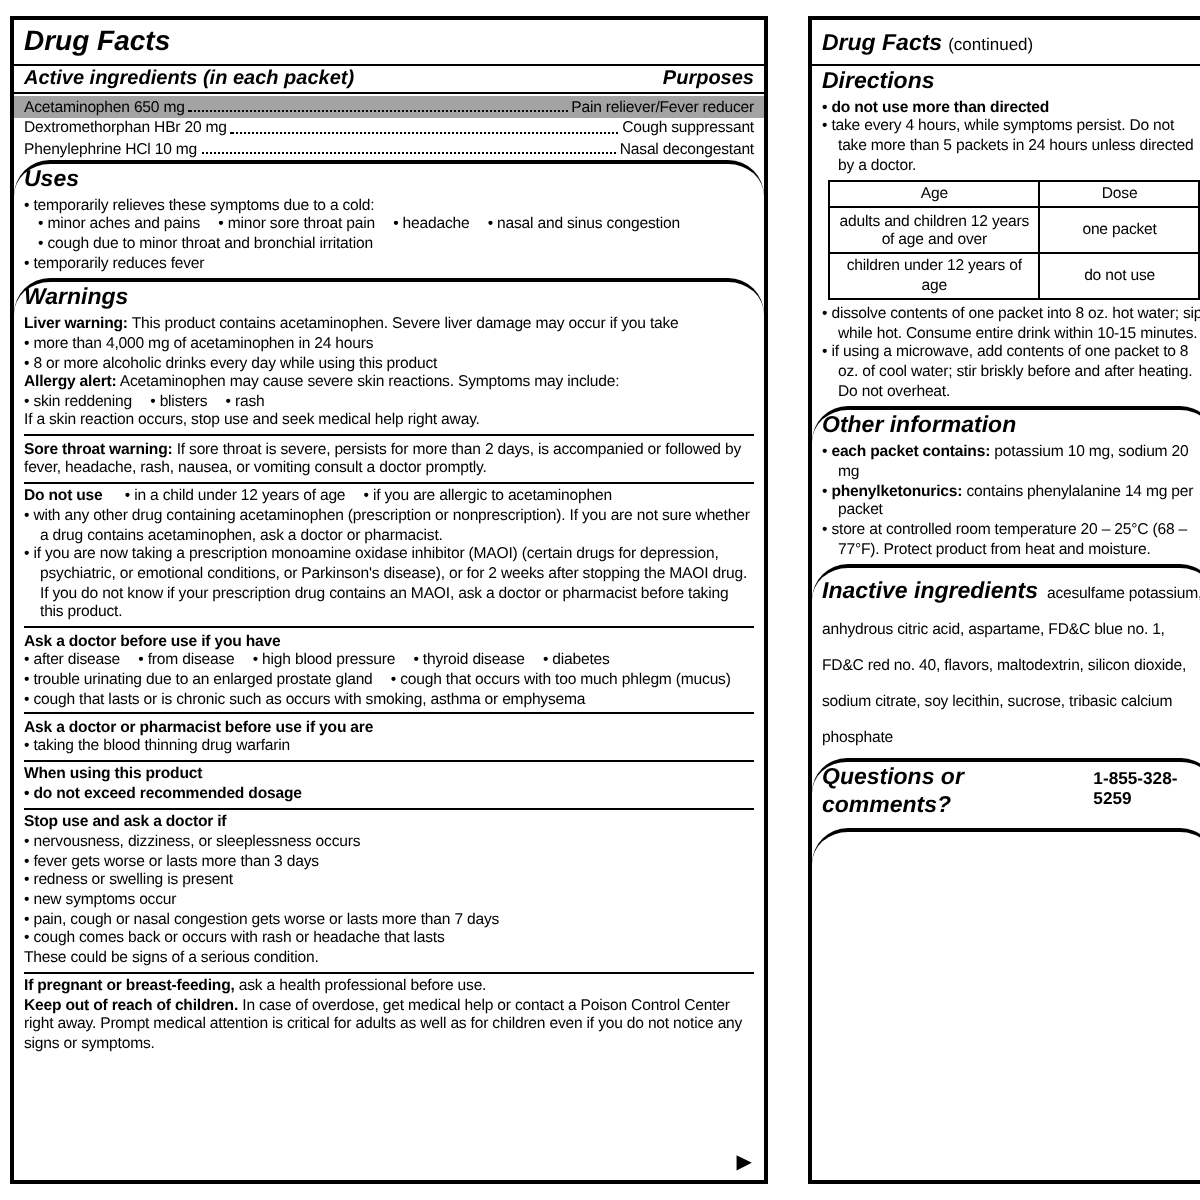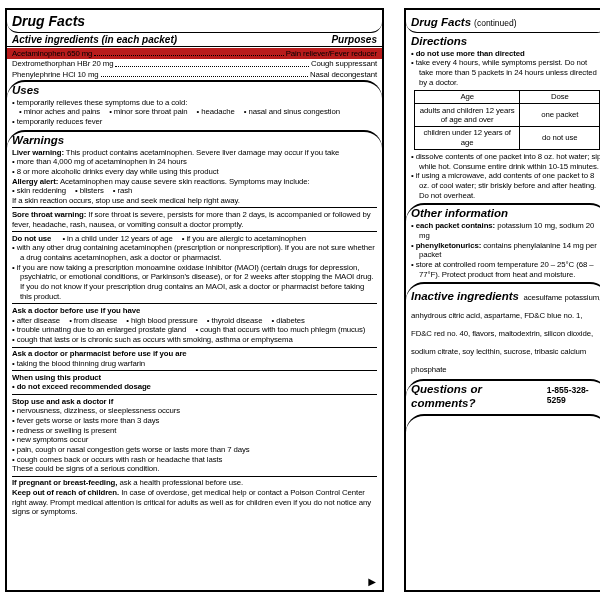--- a/index.html
+++ b/index.html
@@ -7,21 +7,21 @@
   .panel{position:absolute;top:8px;height:584px;border:2.4px solid #000;box-sizing:border-box;background:#fff;overflow:hidden;}
   .panel-left{left:5px;width:379px;}
   .panel-right{left:404px;width:206px;display:flex;flex-direction:column;}
   .pad{padding:2px 5px 3px;}
   .txt{font-size:7.8px;line-height:1.24;letter-spacing:-0.1px;}
   .h0{font-style:italic;font-weight:bold;font-size:14px;line-height:1.15;}
   .h0s{font-style:italic;font-weight:bold;font-size:11.5px;line-height:1.15;}
   .h0-suffix{font-style:normal;font-weight:normal;font-size:8.5px;margin-left:3px;}
   .h1{font-style:italic;font-weight:bold;font-size:11.5px;line-height:1.2;}
   .h2{font-style:italic;font-weight:bold;font-size:10px;}
-  .titlebox{border-bottom:1.6px solid #000;padding:2px 5px 2px;border-radius:11px;}
+  .titlebox{border-bottom:1.6px solid #000;padding:2px 5px 2px;}
   .ai-head{display:flex;justify-content:space-between;align-items:baseline;border-bottom:1.2px solid #000;padding:1px 5px 1px;}
   .ing-row{display:flex;align-items:flex-end;padding:0.5px 5px;}
   .leader{flex:1;border-bottom:1.2px dotted #000;margin:0 2px 2px;}
   .sec{border-top:2.4px solid #000;border-radius:18px;}
   .w-sub{border-top:1.1px solid #000;margin-top:2px;padding-top:1.5px;}
   .bl{padding-left:8px;text-indent:-8px;}
   .bl::before{content:"\2022  ";}
   .bl2{margin-left:7px;}
   .ib{margin-right:7px;}
   .ib::before{content:"\2022  ";}
@@ -46,21 +46,21 @@
     <div class="titlebox">
       <span class="h0">Drug Facts</span>
     </div>
 
     <div class="ai-head">
       <span class="h2">Active ingredients (in each packet)</span>
       <span class="h2">Purposes</span>
     </div>
 
     <div class="txt" style="padding-top:1px;">
-      <div class="ing-row" style="background-color: #b91c1c;">
+      <div class="ing-row" style="background-color: #a3a3a3;">
         <span>Acetaminophen 650 mg</span>
         <span class="leader"></span>
         <span>Pain reliever/Fever reducer</span>
       </div>
       <div class="ing-row">
         <span>Dextromethorphan HBr 20 mg</span>
         <span class="leader"></span>
         <span>Cough suppressant</span>
       </div>
       <div class="ing-row">
@@ -73,20 +73,21 @@
     <div class="sec pad">
       <div class="h1">Uses</div>
       <div class="txt">
         <div class="bl">temporarily relieves these symptoms due to a cold:</div>
         <div class="bl2">
           <span class="ib">minor aches and pains</span>
           <span class="ib">minor sore throat pain</span>
           <span class="ib">headache</span>
           <span class="ib">nasal and sinus congestion</span>
         </div>
+        <div class="bl bl2">cough due to minor throat and bronchial irritation</div>
         <div class="bl">temporarily reduces fever</div>
       </div>
     </div>
 
     <div class="sec pad">
       <div class="h1">Warnings</div>
       <div class="txt">
         <div>
           <span class="lbl">Liver warning:</span>
           <span>This product contains acetaminophen. Severe liver damage may occur if you take</span>

